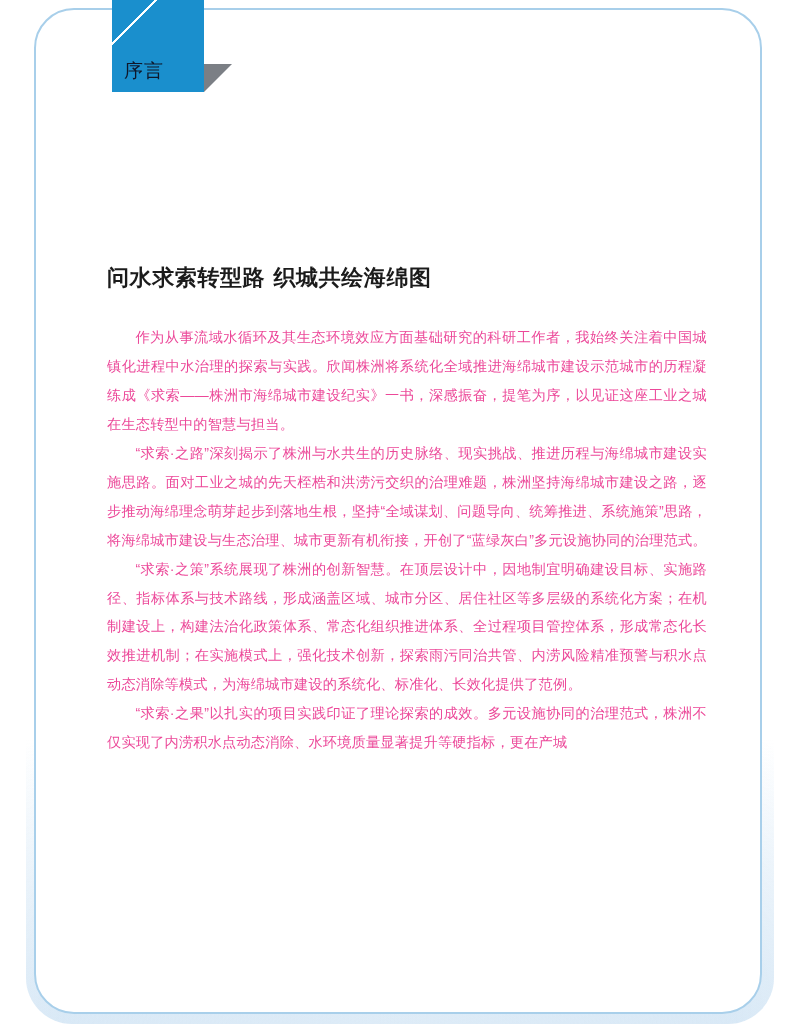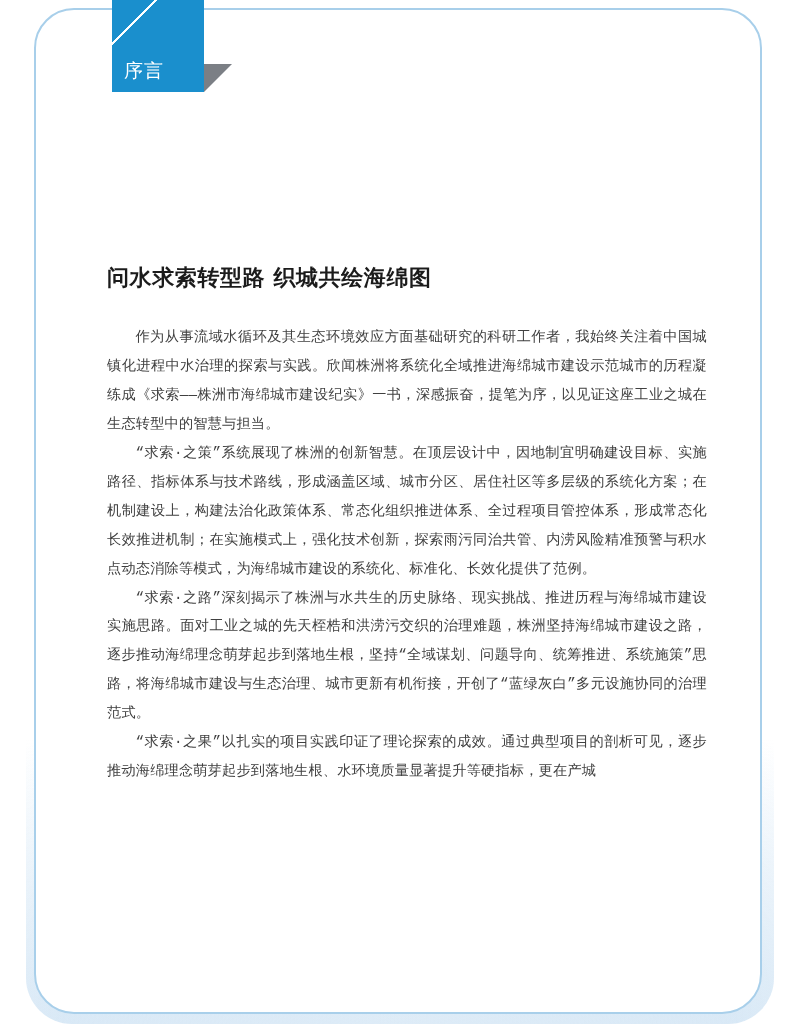--- a/index.html
+++ b/index.html
@@ -90,21 +90,21 @@
       linear-gradient(to bottom right,
         rgba(255,255,255,0) calc(50% - 1.4px),
         #ffffff calc(50% - 1.4px),
         #ffffff calc(50% + 1.4px),
         rgba(255,255,255,0) calc(50% + 1.4px));
   }
   .tab-label {
     position: absolute;
     left: 12px;
     bottom: 12px;
-    color: #ffffff;
+    color: #0f172a;
     font-family: "DejaVu Sans", "Liberation Sans", sans-serif;
     font-size: 19px;
     letter-spacing: 1px;
     line-height: 1;
     white-space: nowrap;
   }
   
   .tab-fold {
     position: absolute;
     left: 204px;
@@ -128,23 +128,23 @@
     font-family: "DejaVu Serif", "Liberation Serif", serif;
     font-weight: bold;
     font-size: 22px;
     color: #1b1b1b;
     letter-spacing: 0.6px;
     margin: 0 0 30px 0;
     line-height: 1.4;
   }
 
   .para {
-    font-family: Liberation Mono, monospace;
+    font-family: Liberation Sans, sans-serif;
     font-size: 14.2px;
-    color: #404040;
+    color: #ec4899;
     line-height: 2.04;
     margin: 0;
     text-indent: 2em;
     text-align: justify;
     text-justify: inter-ideograph;
     letter-spacing: 0.2px;
   }
 </style>
 </head>
 <body>
@@ -160,18 +160,18 @@
   <div class="section-tab">
     <div class="tab-slash"></div>
     <div class="tab-label">序言</div>
   </div>
 
   <div class="content">
 
     <h1 class="doc-title">问水求索转型路  织城共绘海绵图</h1>
 
     <p class="para">作为从事流域水循环及其生态环境效应方面基础研究的科研工作者，我始终关注着中国城镇化进程中水治理的探索与实践。欣闻株洲将系统化全域推进海绵城市建设示范城市的历程凝练成《求索——株洲市海绵城市建设纪实》一书，深感振奋，提笔为序，以见证这座工业之城在生态转型中的智慧与担当。</p>
+    <p class="para">“求索·之路”深刻揭示了株洲与水共生的历史脉络、现实挑战、推进历程与海绵城市建设实施思路。面对工业之城的先天桎梏和洪涝污交织的治理难题，株洲坚持海绵城市建设之路，逐步推动海绵理念萌芽起步到落地生根，坚持“全域谋划、问题导向、统筹推进、系统施策”思路，将海绵城市建设与生态治理、城市更新有机衔接，开创了“蓝绿灰白”多元设施协同的治理范式。</p>
     <p class="para">“求索·之策”系统展现了株洲的创新智慧。在顶层设计中，因地制宜明确建设目标、实施路径、指标体系与技术路线，形成涵盖区域、城市分区、居住社区等多层级的系统化方案；在机制建设上，构建法治化政策体系、常态化组织推进体系、全过程项目管控体系，形成常态化长效推进机制；在实施模式上，强化技术创新，探索雨污同治共管、内涝风险精准预警与积水点动态消除等模式，为海绵城市建设的系统化、标准化、长效化提供了范例。</p>
-    <p class="para">“求索·之路”深刻揭示了株洲与水共生的历史脉络、现实挑战、推进历程与海绵城市建设实施思路。面对工业之城的先天桎梏和洪涝污交织的治理难题，株洲坚持海绵城市建设之路，逐步推动海绵理念萌芽起步到落地生根，坚持“全域谋划、问题导向、统筹推进、系统施策”思路，将海绵城市建设与生态治理、城市更新有机衔接，开创了“蓝绿灰白”多元设施协同的治理范式。</p>
-    <p class="para">“求索·之果”以扎实的项目实践印证了理论探索的成效。通过典型项目的剖析可见，逐步推动海绵理念萌芽起步到落地生根、水环境质量显著提升等硬指标，更在产城</p>
+    <p class="para">“求索·之果”以扎实的项目实践印证了理论探索的成效。多元设施协同的治理范式，株洲不仅实现了内涝积水点动态消除、水环境质量显著提升等硬指标，更在产城</p>
 
   </div>
 </div>
 
 </body></html>

